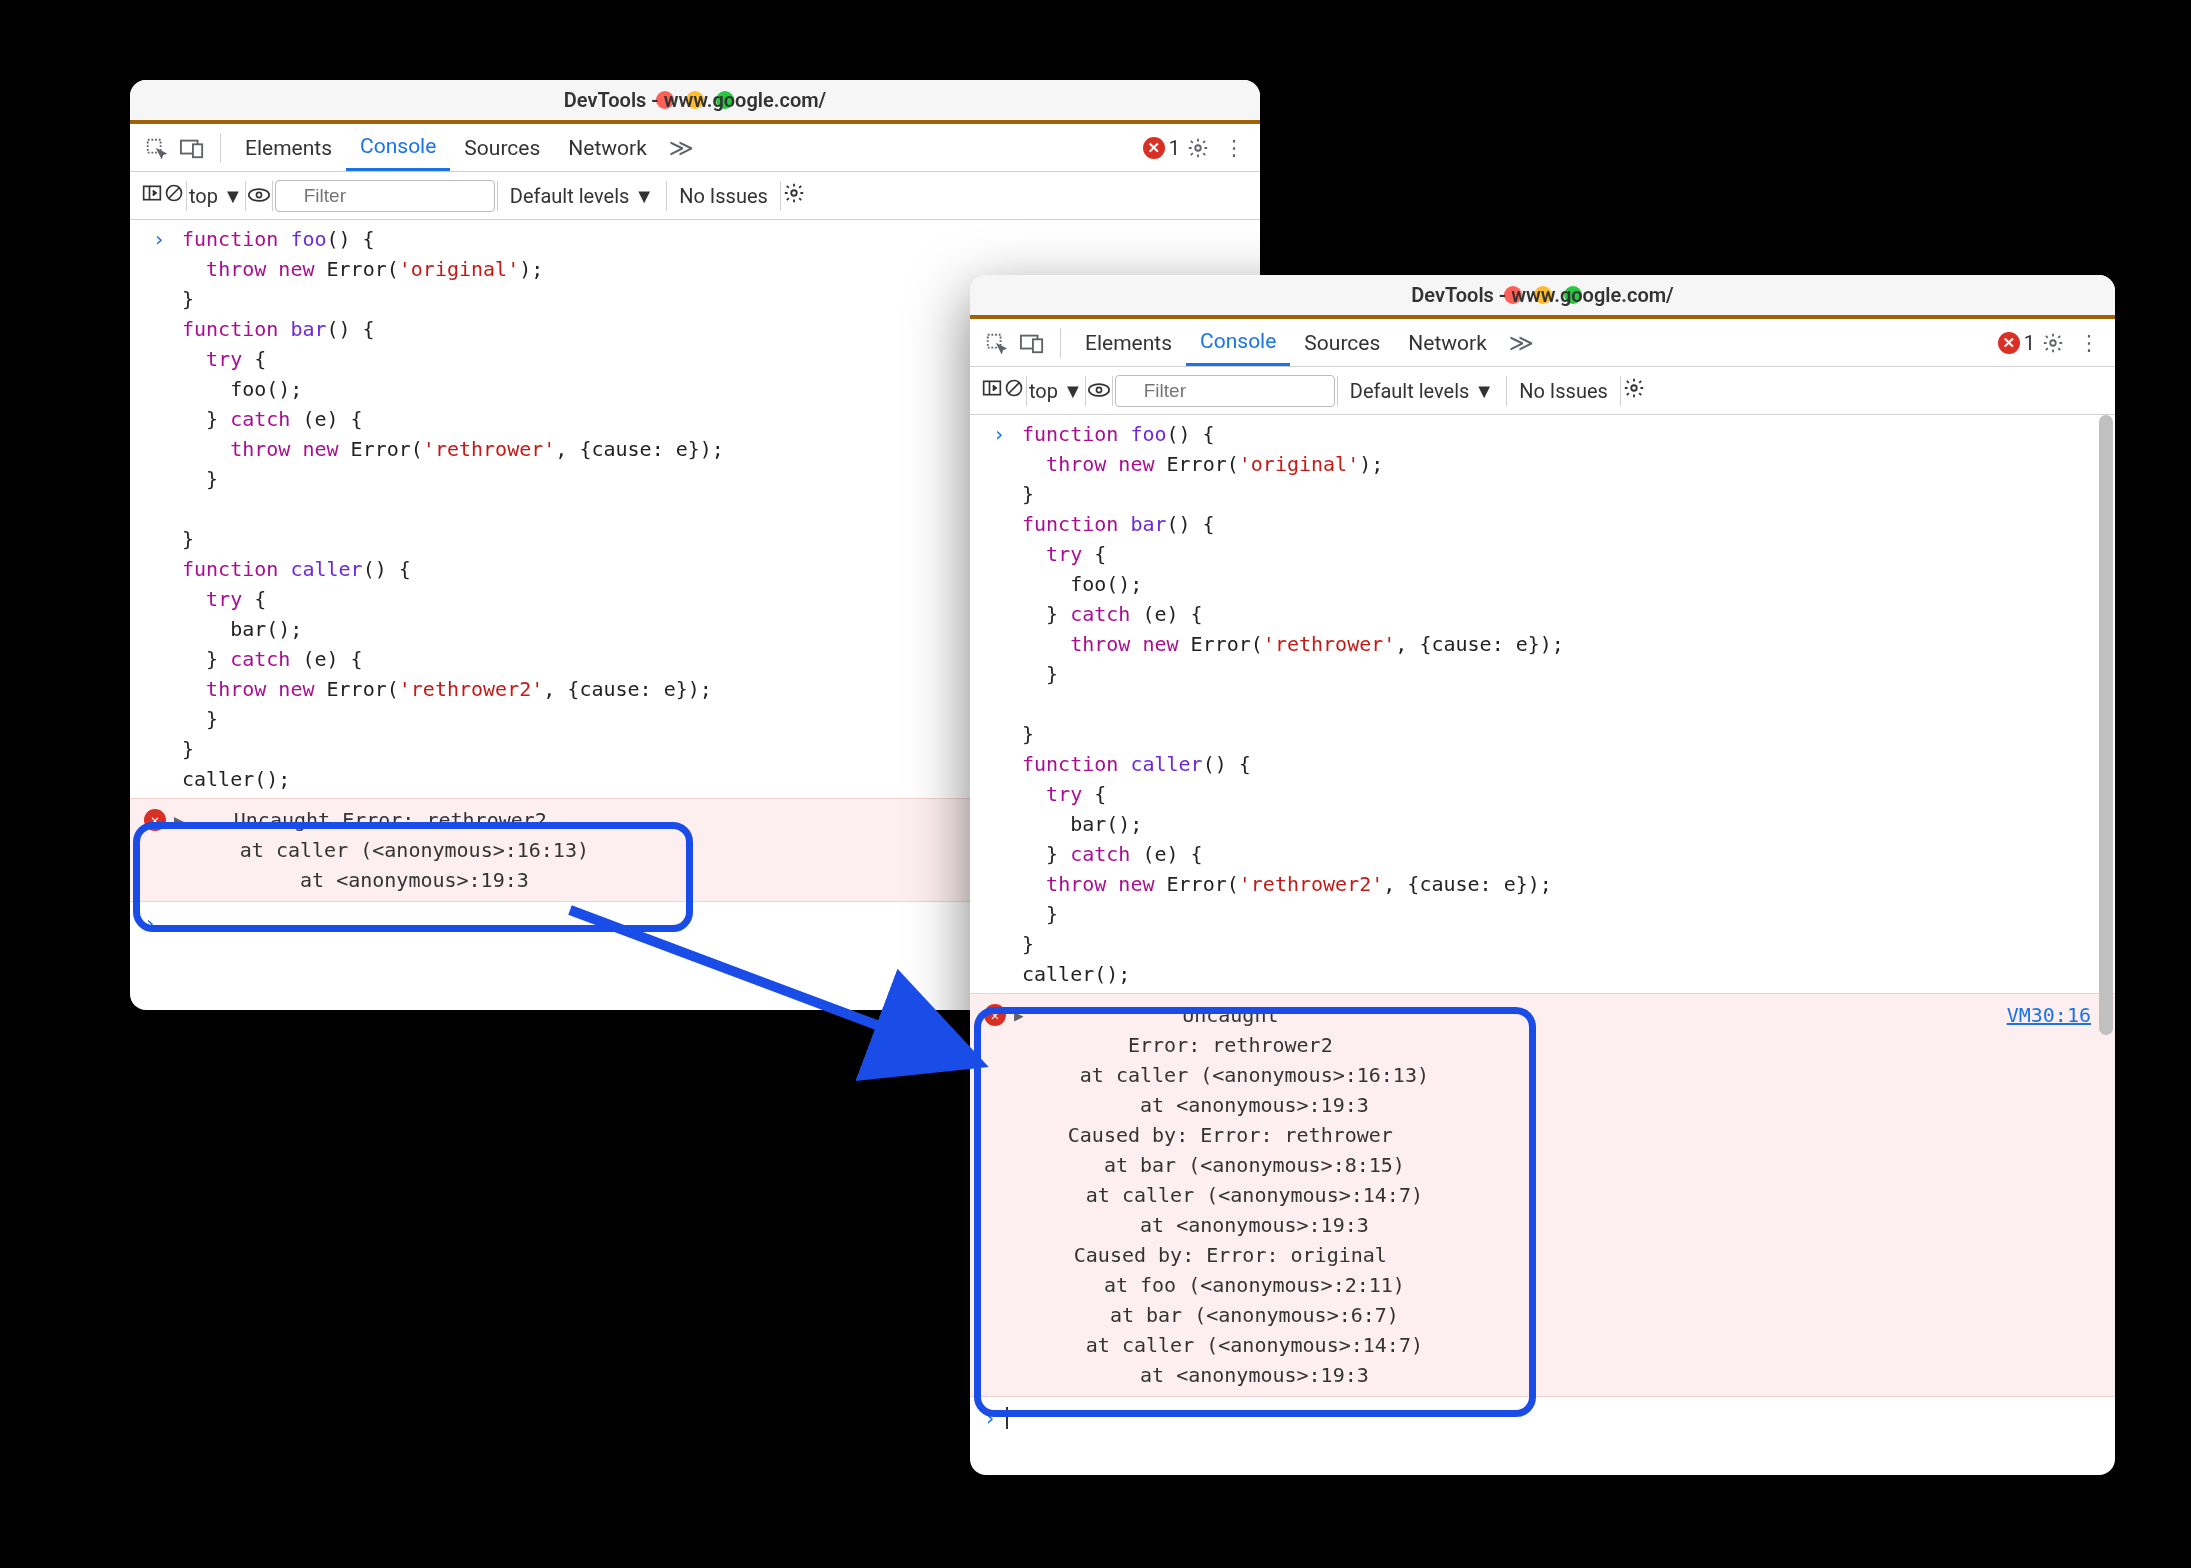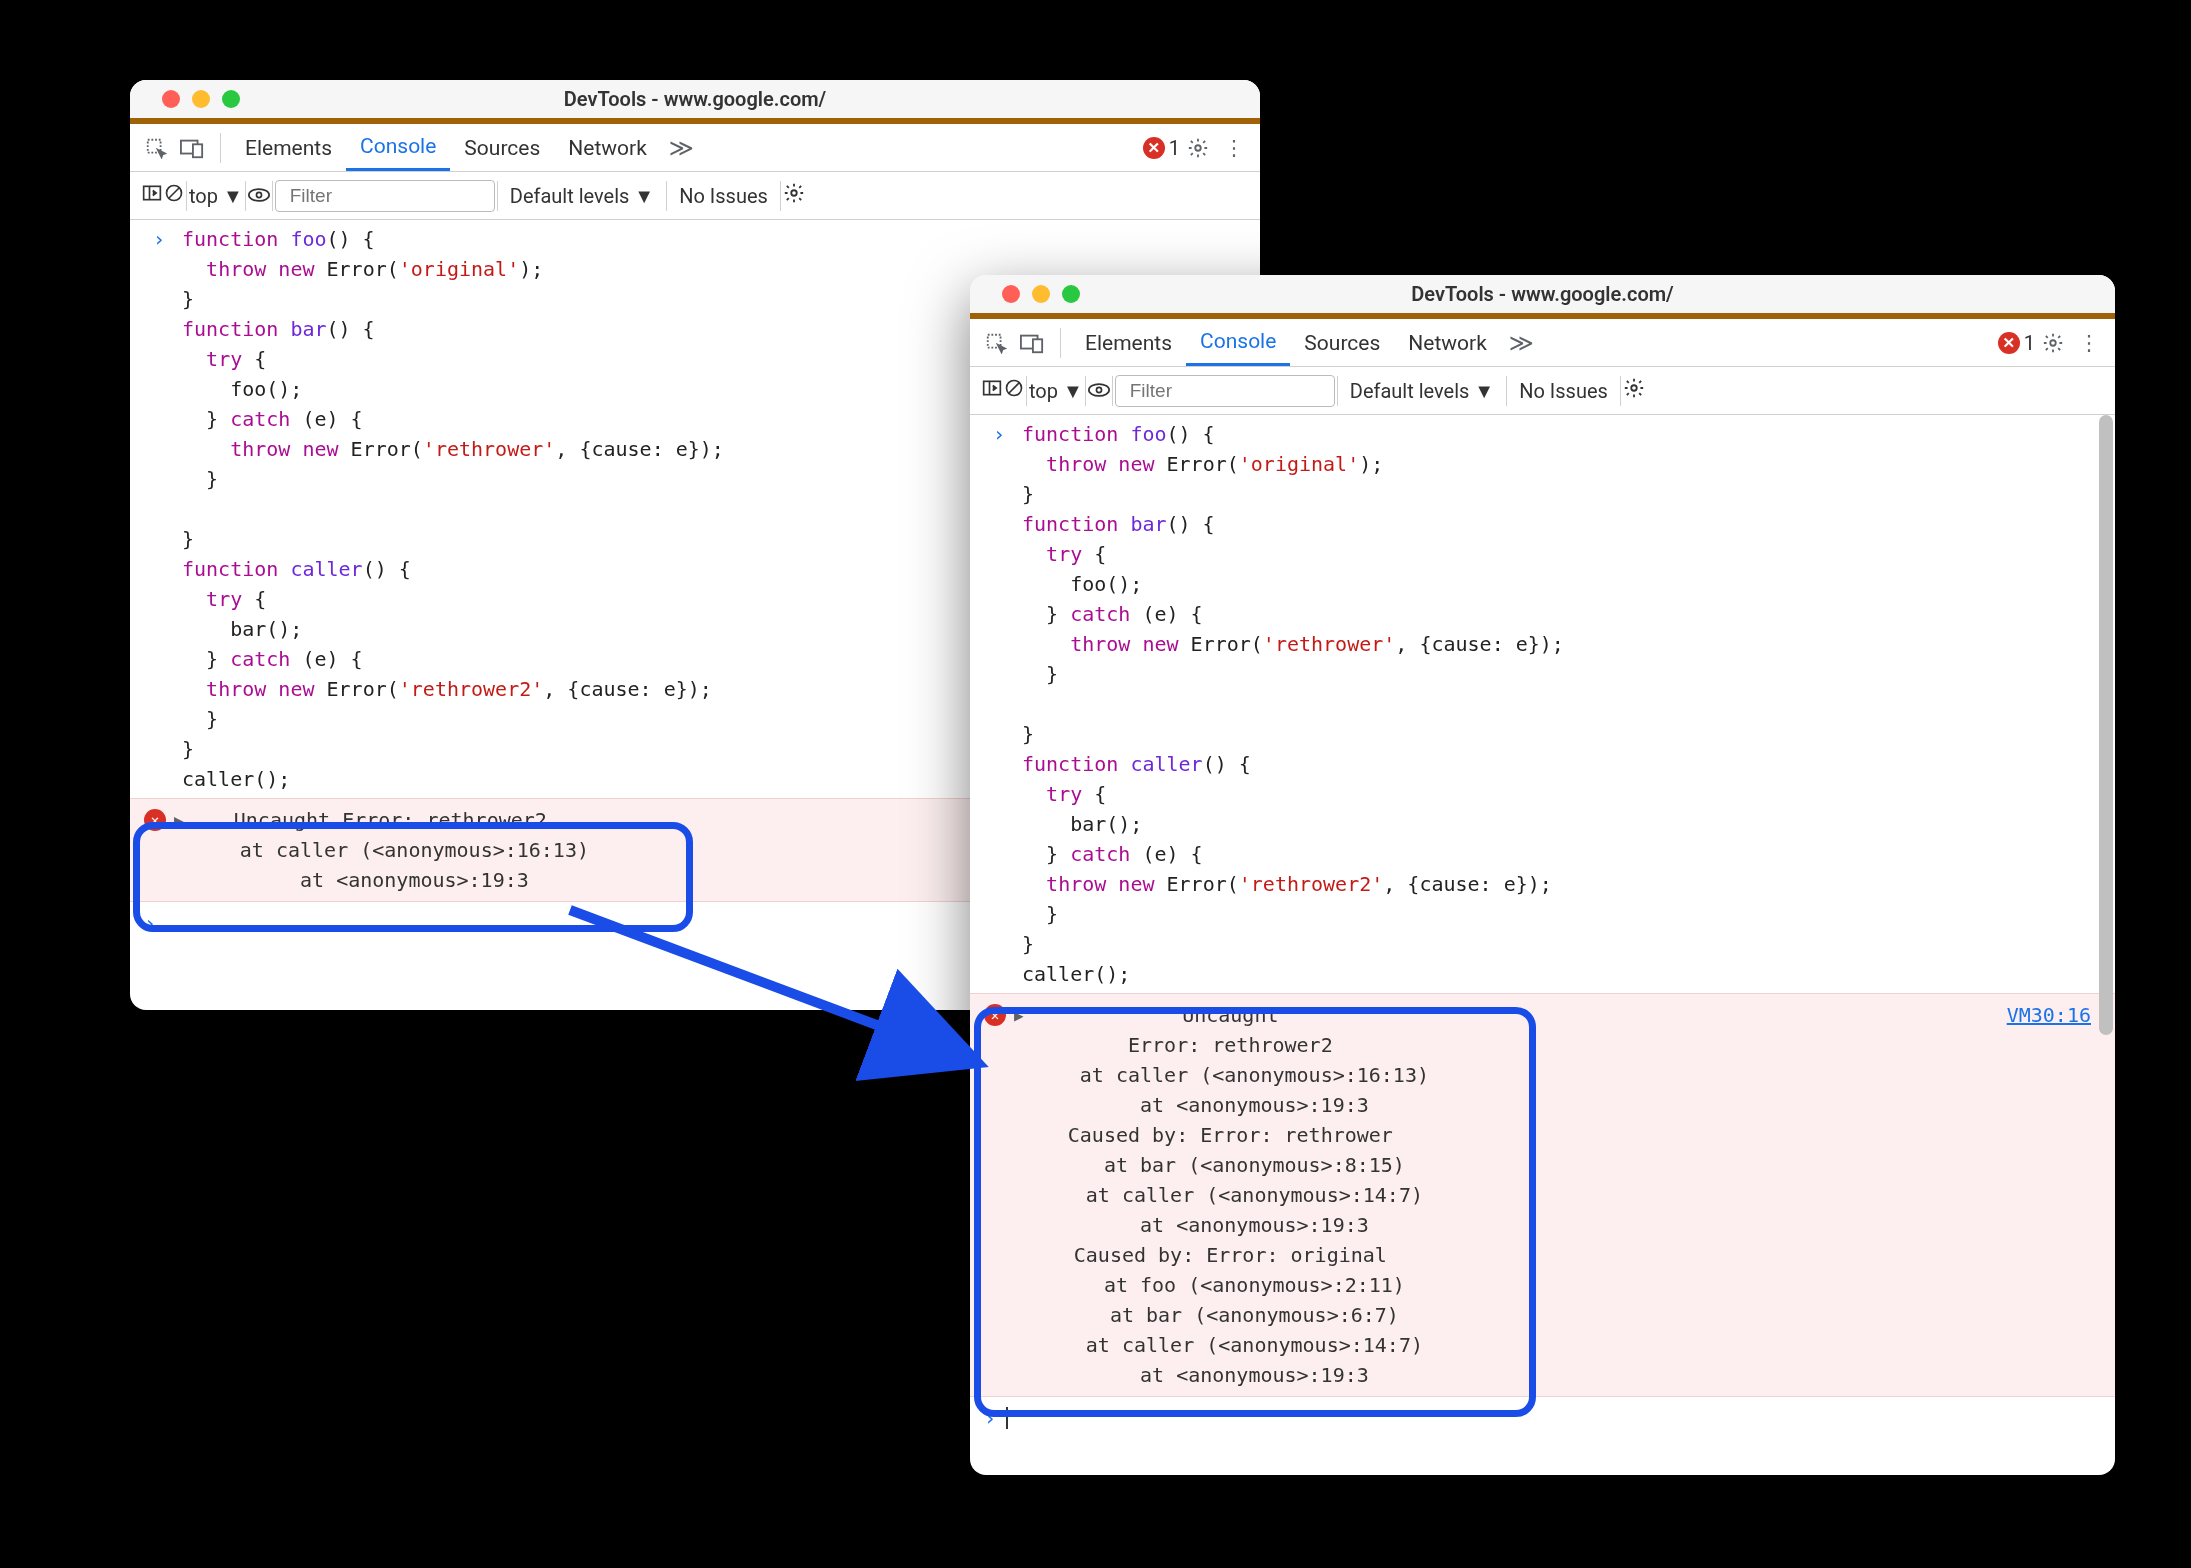--- a/index.html
+++ b/index.html
@@ -16,22 +16,23 @@
     border-radius: 16px;
     box-shadow: 0 20px 60px rgba(0,0,0,0.5);
     overflow: hidden;
   }
   .titlebar {
     height: 44px;
     background: #f6f6f6;
     display: flex;
     align-items: center;
     padding: 0 32px;
-    border-bottom: 6px solid #a16207;
+    border-bottom: 4px solid #a16207;
     position: relative;
+    justify-content: center;
   }
   .traffic-lights { display: flex; gap: 12px; }
   .tl { width: 18px; height: 18px; border-radius: 50%; }
   .tl.red { background: #ff5f57; }
   .tl.yellow { background: #febc2e; }
   .tl.green { background: #28c840; }
   .title-text {
     position: absolute;
     left: 0; right: 0;
     text-align: center;
@@ -77,21 +78,21 @@
     border-bottom: 1px solid #d0d0d0;
     padding: 0 12px;
     font-size: 20px;
     color: #333;
     gap: 2px;
   }
   .toolbar2 .filter-input {
     height: 32px;
     border: 1px solid #bbb;
     border-radius: 4px;
-    padding: 0 14px;
+    padding: 0 28px;
     font-size: 19px;
     color: #888;
     width: 220px;
   }
   .toolbar2 .levels, .toolbar2 .issues {
     padding: 0 10px;
     cursor: pointer;
   }
   .toolbar2 .sep2 { width: 1px; height: 30px; background: #d0d0d0; }
   .console-body {

